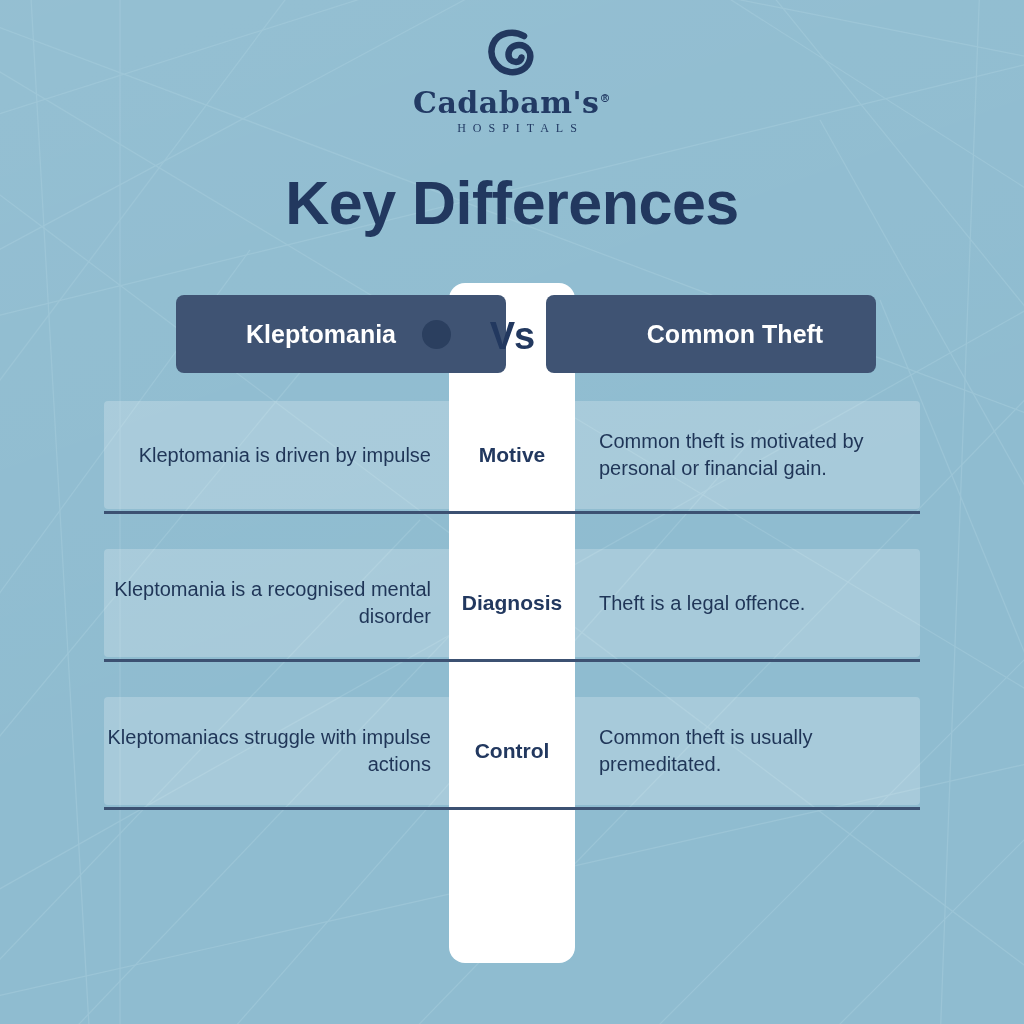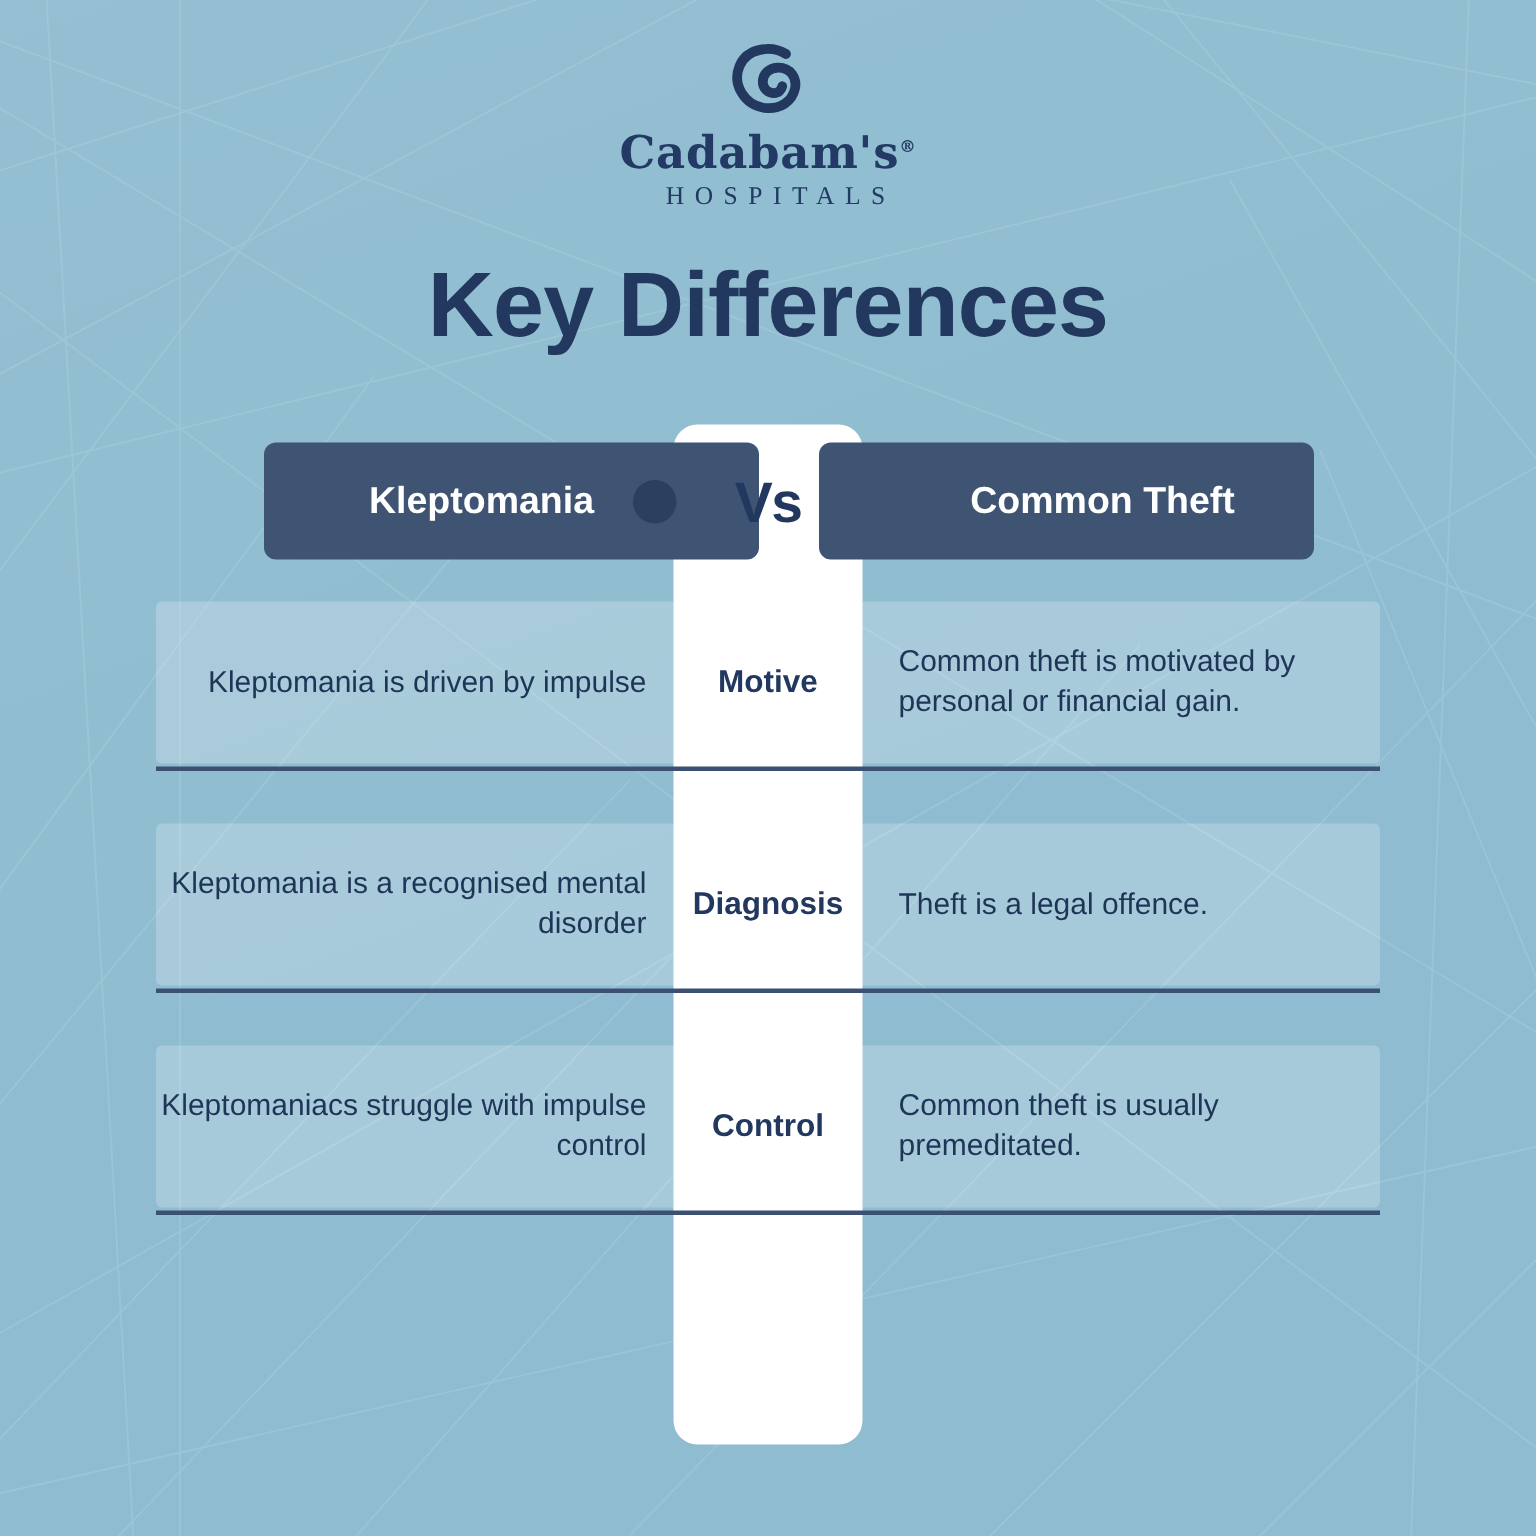--- a/index.html
+++ b/index.html
@@ -53,21 +53,21 @@
     letter-spacing: 0.5px;
     color: #223a64;
     line-height: 1.1;
   }
   .brand-name .reg {
     font-size: 11px;
     vertical-align: super;
   }
   .brand-sub {
     font-family: "Liberation Serif", serif;
-    font-size: 17px;
+    font-size: 12px;
     letter-spacing: 7px;
     color: #223a64;
     margin-top: 2px;
     padding-left: 17px;
   }
 
   
   .page-title {
     position: absolute;
     top: 168px;
@@ -288,21 +288,21 @@
       <div class="row">
         <div class="row-band"></div>
         <div class="cell cell-left">Kleptomania is a recognised mental disorder</div>
         <div class="cell cell-mid">Diagnosis</div>
         <div class="cell cell-right">Theft is a legal offence.</div>
         <div class="row-underline"></div>
       </div>
 
       <div class="row">
         <div class="row-band"></div>
-        <div class="cell cell-left">Kleptomaniacs struggle with impulse control</div>
+        <div class="cell cell-left">Kleptomaniacs struggle with impulse actions</div>
         <div class="cell cell-mid">Control</div>
         <div class="cell cell-right">Common theft is usually premeditated.</div>
         <div class="row-underline"></div>
       </div>
 
     </div>
   </div>
 </div>
 
 </body></html>

